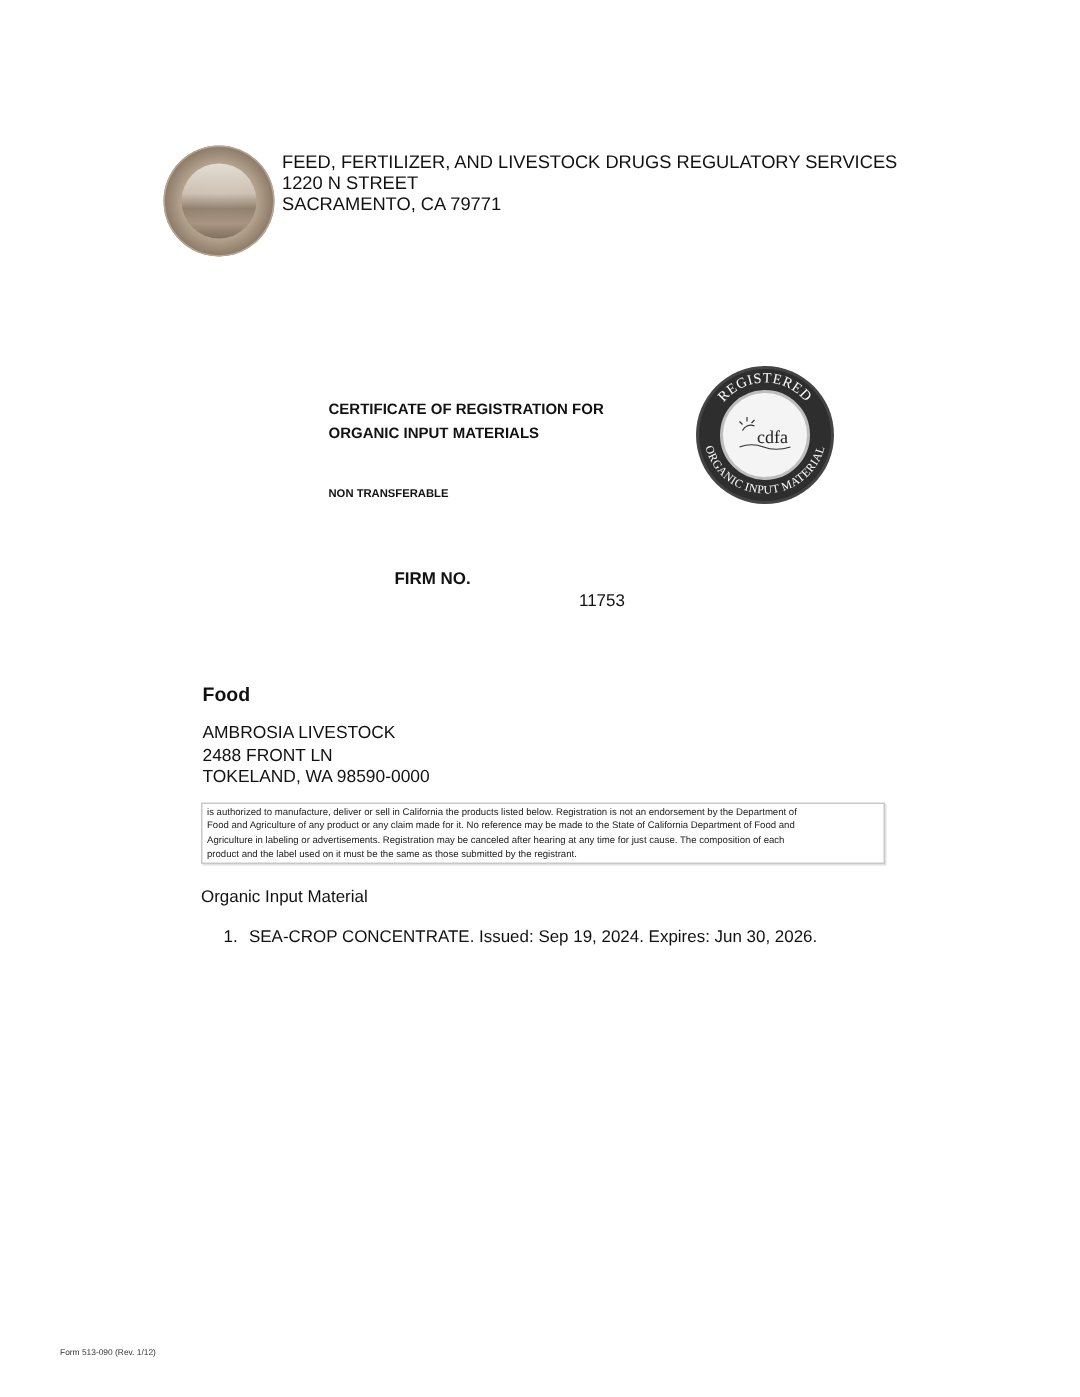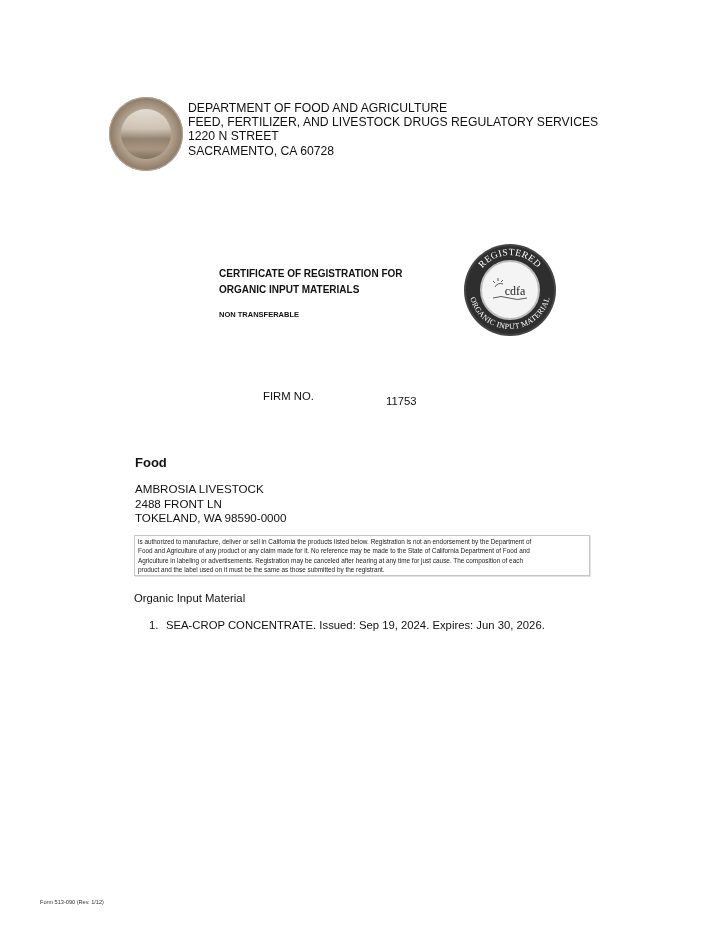--- a/index.html
+++ b/index.html
@@ -7,47 +7,46 @@
       font-family: "Liberation Sans", sans-serif; color: #111; }
     .abs { position: absolute; }
     .seal { left: 109px; top: 97px; width: 74px; height: 74px; border-radius: 50%;
       background: radial-gradient(circle at 50% 50%, #d9cfc3 0%, #b9a894 45%, #8c7a66 70%, #6f5f4f 80%, #c8bdb0 84%, #e6ded5 92%, #a99886 100%);
       box-shadow: 0 0 0 1px #b5a797 inset; }
     .seal .inner { position: absolute; left: 12px; top: 12px; width: 50px; height: 50px; border-radius: 50%;
       background: linear-gradient(180deg, #e8e2da 0%, #cfc3b5 40%, #8d7c6a 60%, #a6927e 80%, #7a6a58 100%); opacity: 0.9; }
     .header-text { left: 188px; top: 101px; font-size: 12.2px; line-height: 14.2px; }
     .header-text div { white-space: nowrap; }
     .cert-title { left: 219px; top: 266px; font-size: 10px; line-height: 16px; font-weight: bold; white-space: nowrap; }
-    .nontrans { left: 219px; top: 310px; font-size: 7.5px; font-weight: bold; white-space: nowrap; }
+    .nontrans { left: 219px; top: 324px; font-size: 7.5px; font-weight: bold; white-space: nowrap; }
     .badge { left: 457px; top: 242px; width: 106px; height: 96px; }
-    .firmno-label { left: 263px; top: 390px; font-size: 11.3px; font-weight: normal; }
+    .firmno-label { left: 263px; top: 380px; font-size: 11.3px; font-weight: bold; }
     .firmno-value { left: 386px; top: 395px; font-size: 11.3px; }
     .firm-heading { left: 135px; top: 455px; font-size: 13px; font-weight: bold; }
     .firm-addr { left: 135px; top: 482px; font-size: 11.6px; line-height: 14.6px; }
     .firm-addr div { white-space: nowrap; }
     .notice { left: 134px; top: 535px; width: 456px; height: 41px; border: 1px solid #c8c8c8;
       box-shadow: 1px 1px 0 #e2e2e2; font-size: 6.4px; line-height: 9.4px; padding: 1px 3px; box-sizing: border-box;
       color: #222; }
     .material-heading { left: 134px; top: 592px; font-size: 11.3px; }
     .material-item { left: 149px; top: 619px; font-size: 11.3px; white-space: nowrap; }
     .material-item .num { display: inline-block; width: 17px; }
     .form-no { left: 40px; top: 899px; font-size: 5.6px; color: #333; }
   </style>
 </head>
 <body>
 
 <div class="abs seal">
     <div class="inner"></div>
   </div>
 
 <div class="abs header-text">
-  <div>DEPARTMENT OF FOOD AND AGRICULTURE</div>
   <div>FEED, FERTILIZER, AND LIVESTOCK  DRUGS REGULATORY SERVICES</div>
   <div>1220 N STREET</div>
-  <div>SACRAMENTO, CA 60728</div>
+  <div>SACRAMENTO, CA 79771</div>
 </div>
 
 <div class="abs cert-title">
   <div>CERTIFICATE OF REGISTRATION  FOR</div>
   <div>ORGANIC INPUT MATERIALS</div>
 </div>
 <div class="abs nontrans">NON TRANSFERABLE</div>
 
 <svg class="abs badge" viewBox="0 0 106 96">
   <defs>

